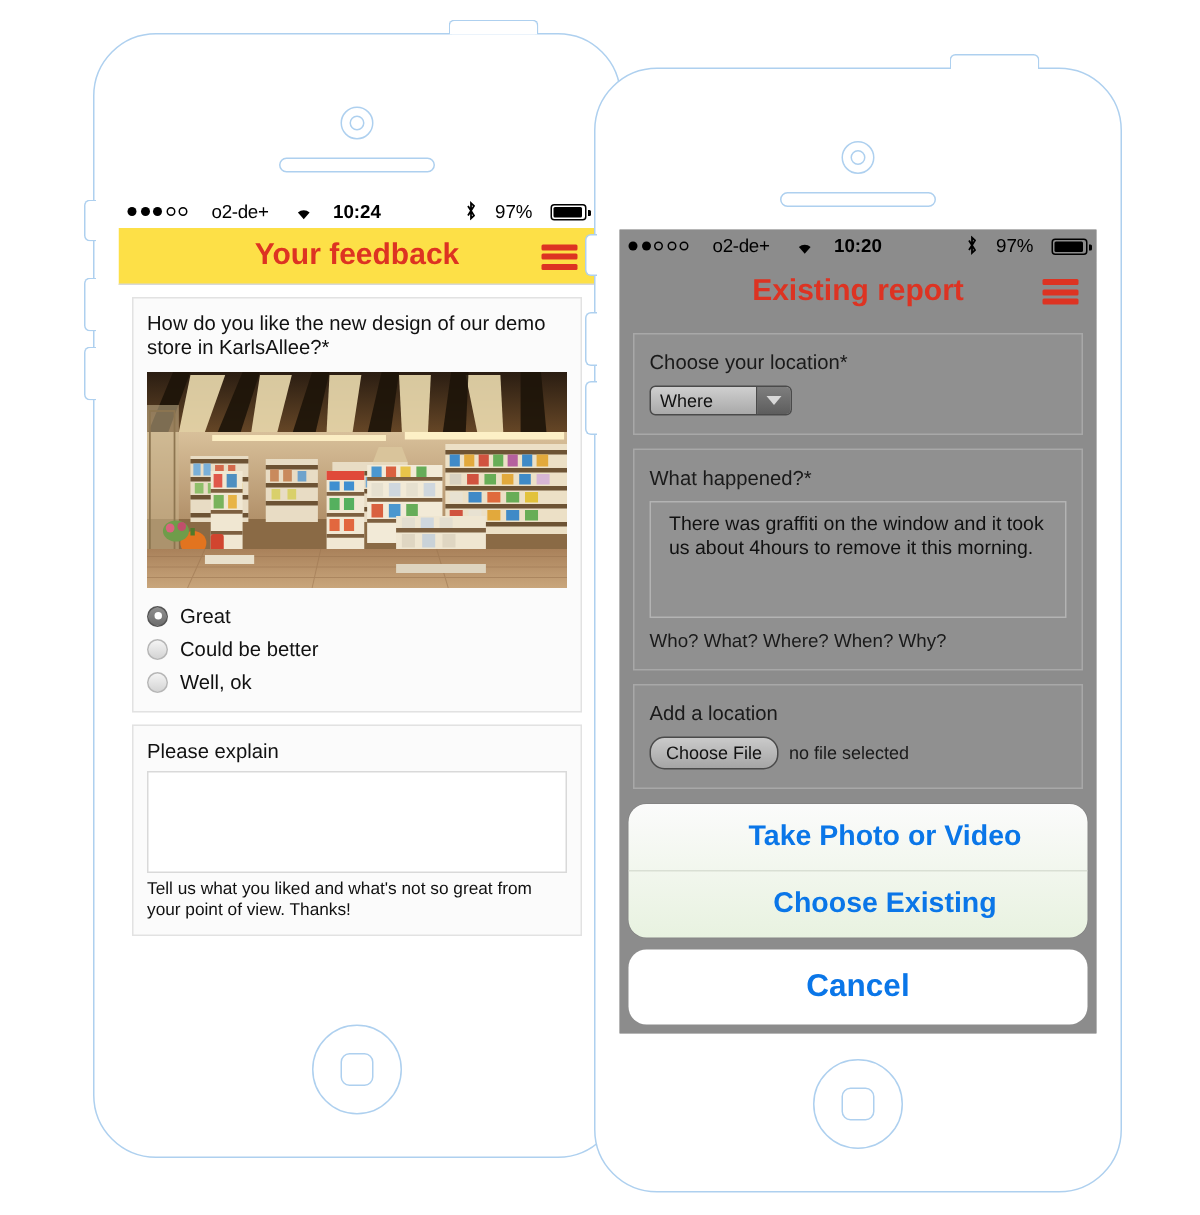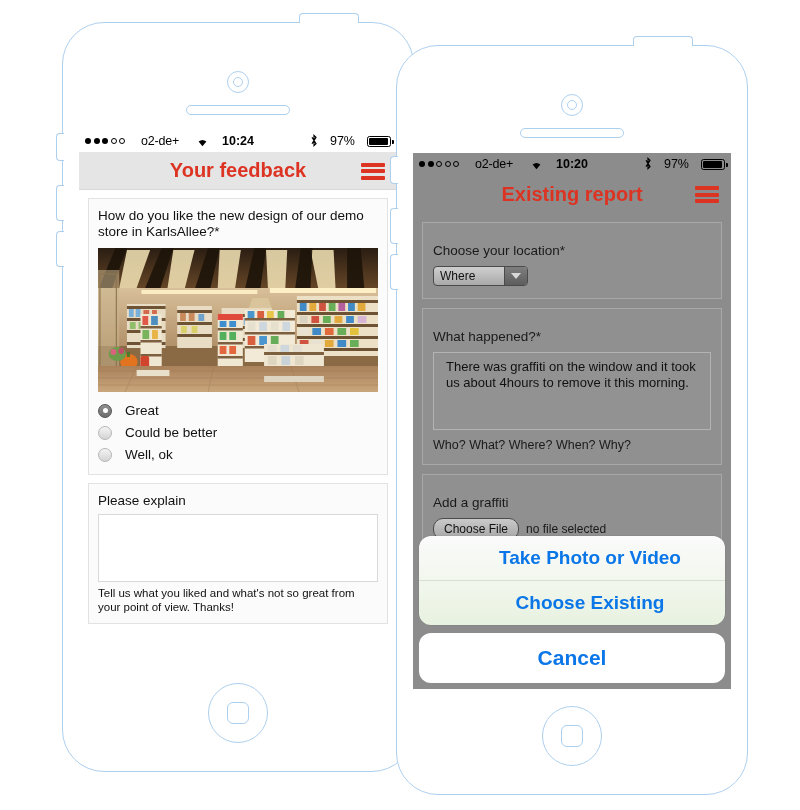--- a/index.html
+++ b/index.html
@@ -181,21 +181,21 @@
 
   
   .navbar {
     position: relative;
     height: 38px;
     display: flex;
     align-items: center;
     justify-content: center;
     box-sizing: border-box;
   }
-  .navbar.white { background: #e5e5e5; border-bottom: 1px solid #d8d8d8; }
+  .navbar.white { background: #fde047; border-bottom: 1px solid #d8d8d8; }
   .navbar.grey  { background: #8c8c8c; }
   .nav-title {
     font-size: 20px;
     font-weight: bold;
     color: #dd3322;
   }
   .hamburger {
     position: absolute;
     right: 12px;
     top: 50%;
@@ -238,21 +238,21 @@
     height: 144px;
     position: relative;
     overflow: hidden;
     background: #3a2a18;
     display: block;
   }
   .radios { margin-top: 8px; }
   .radio-row {
     display: flex;
     align-items: center;
-    gap: 13px;
+    gap: 8px;
     height: 22px;
     font-size: 13.5px;
     color: #111;
   }
   .radio {
     width: 14px; height: 14px;
     border-radius: 50%;
     box-sizing: border-box;
     background: linear-gradient(#f4f4f4, #d4d4d4);
     border: 1px solid #b6b6b6;
@@ -294,21 +294,21 @@
   .body-right {
     background: #8c8c8c;
     height: 476px;
     position: relative;
     overflow: hidden;
   }
   .card-g {
     margin: 9px 9px 9px 9px;
     background: rgba(255,255,255,0.035);
     border: 1px solid rgba(255,255,255,0.22);
-    padding: 20px 10px 12px 10px;
+    padding: 11px 10px 12px 10px;
     box-sizing: border-box;
   }
   .g-label { font-size: 13.5px; color: #1a1a1a; margin-bottom: 8px; }
   .select {
     display: inline-flex;
     align-items: stretch;
     height: 20px;
     border: 1px solid #4a4a4a;
     border-radius: 4px;
     overflow: hidden;
@@ -768,21 +768,21 @@
           </div>
         </div>
 
         <div class="card-g">
           <div class="g-label">What happened?*</div>
           <div class="ta-g">There was graffiti on the window and it took us about 4hours to remove it this morning.</div>
           <div class="g-hint">Who? What? Where? When? Why?</div>
         </div>
 
         <div class="card-g">
-          <div class="g-label">Add a graffiti</div>
+          <div class="g-label">Add a location</div>
           <div class="file-row">
             <span class="choose-file">Choose File</span>
             <span class="file-status">no file selected</span>
           </div>
         </div>
 
         <div class="action-sheet">
           <div class="as-group">
             <div class="as-btn">Take Photo or Video</div>
             <div class="as-btn">Choose Existing</div>

